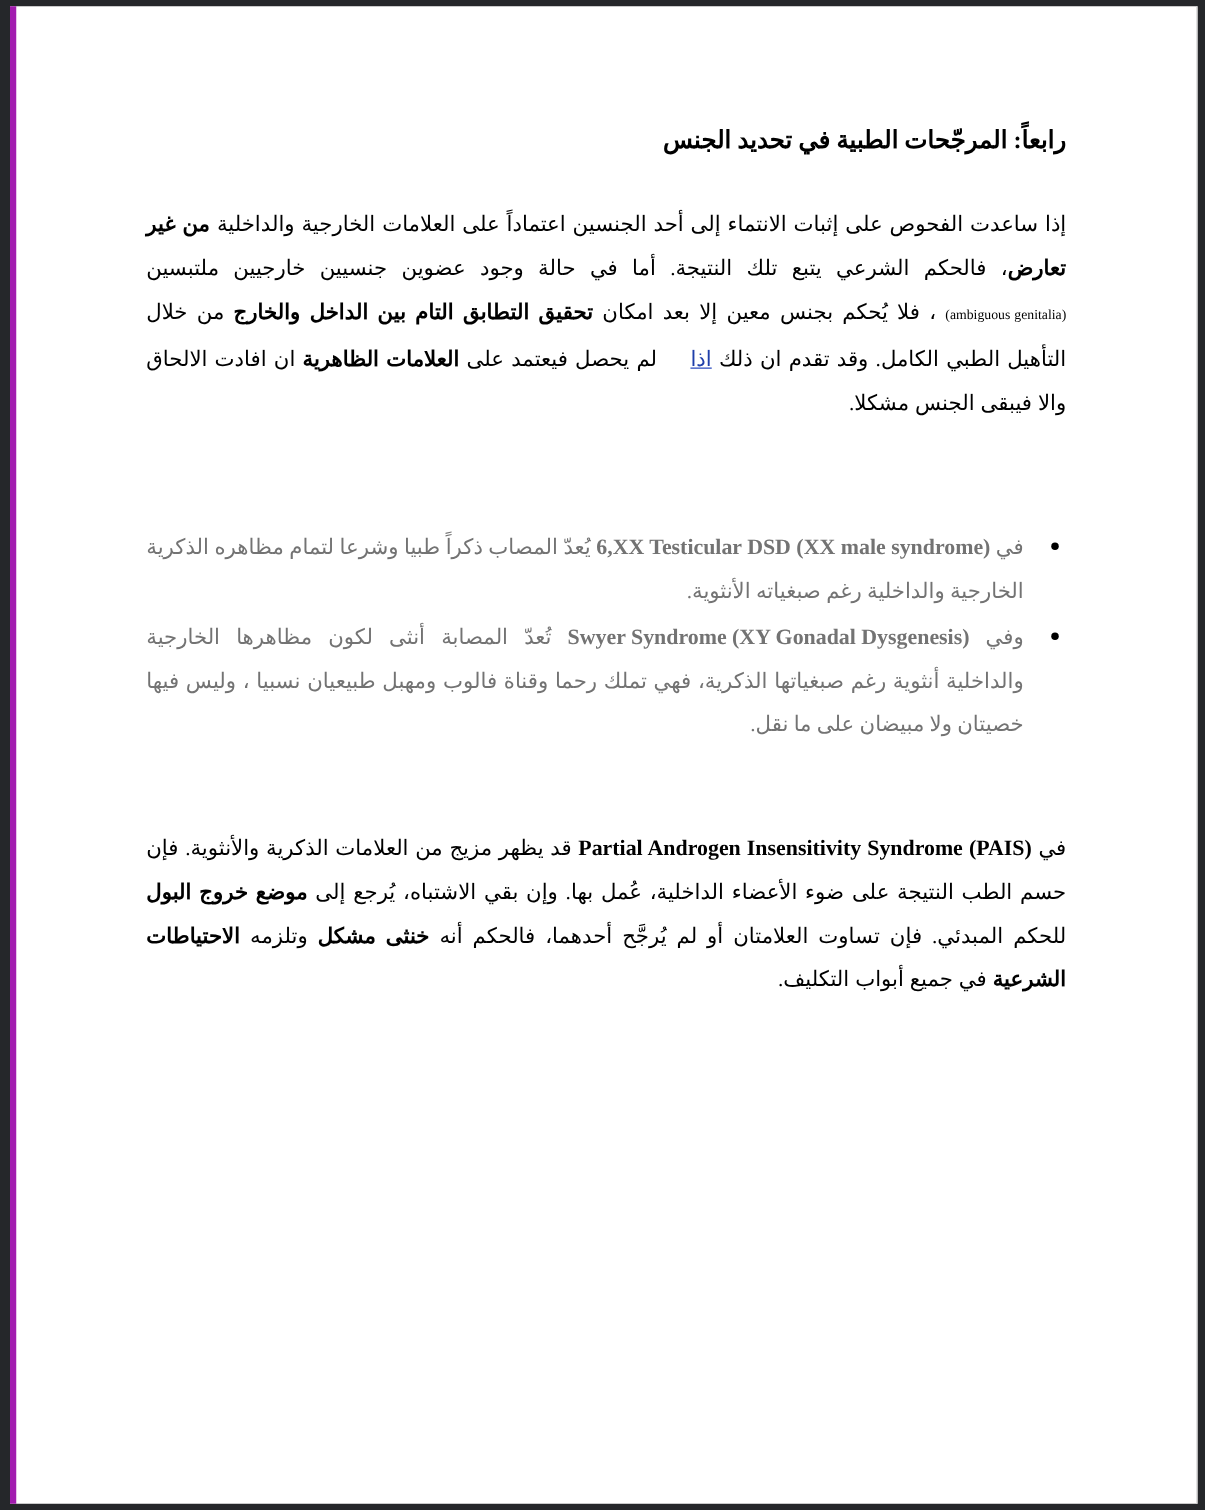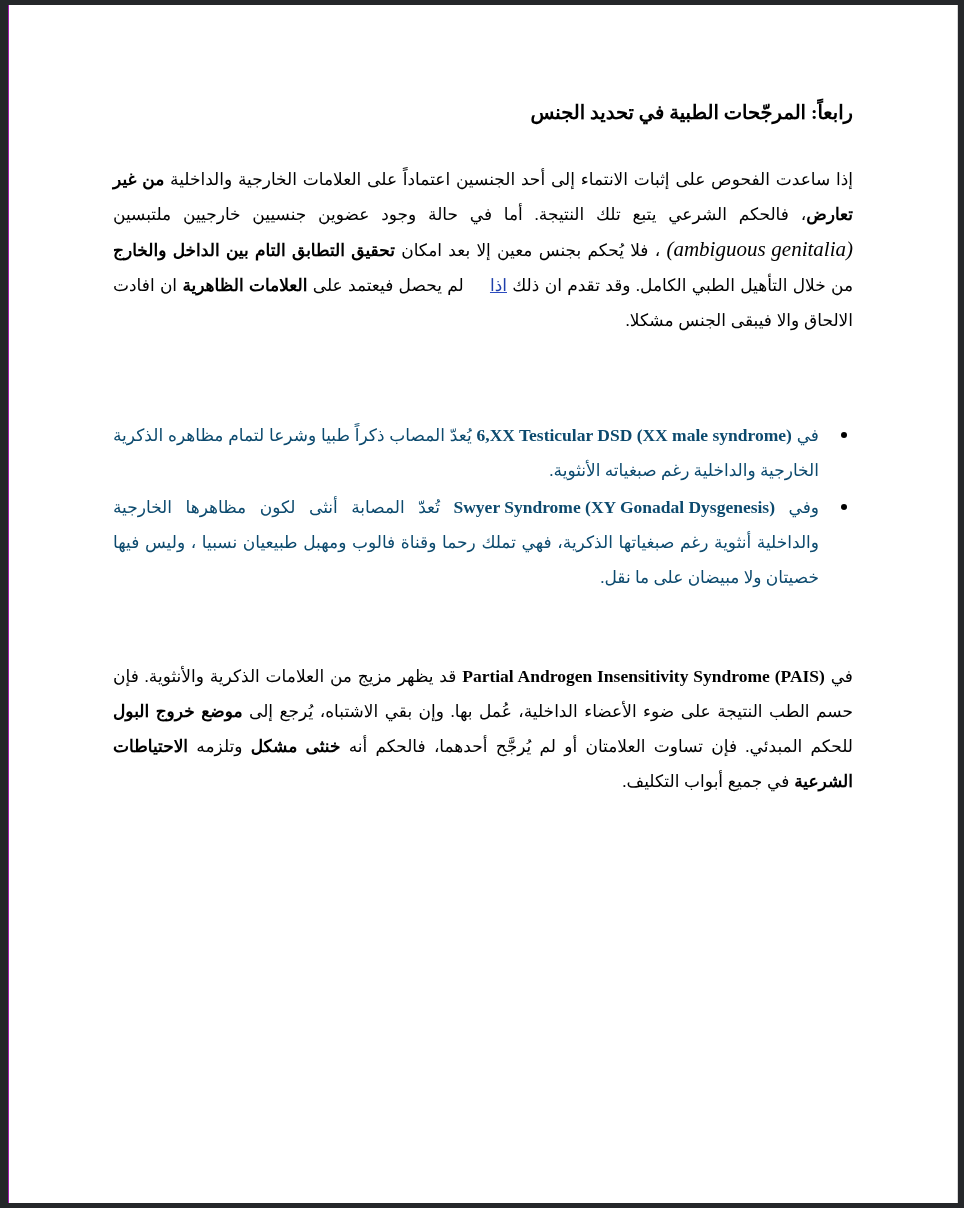--- a/index.html
+++ b/index.html
@@ -20,21 +20,21 @@
     box-sizing: border-box;
     padding: 5px 6px 5px 8px;
   }
   .page {
     position: relative;
     width: 100%;
     height: 100%;
     background: #ffffff;
     box-sizing: border-box;
     overflow: hidden;
-    border-left: 1px solid #a21caf;
+    border-left: 5px solid #a21caf;
     border-right: 1px solid #d7d7d7;
   }
   .content {
     position: absolute;
     top: 95px;
     right: 104px;
     left: 104px;
     direction: rtl;
     text-align: right;
   }
@@ -68,21 +68,21 @@
     word-spacing: 0.5px;
   }
   .para.jst { text-align: justify; }
   .para b, .para strong { font-weight: bold; }
   .lat {
     font-family: "Liberation Serif", "DejaVu Serif", serif;
     direction: ltr;
     unicode-bidi: embed;
     display: inline-block;
   }
-  .lat-italic { font-style: italic; font-size: 21px; }
+  .lat-italic { font-size: 11px; }
   .lat-bold { font-weight: bold; font-size: 17.5px; }
 
   .link-underline {
     color: #1f3faa;
     text-decoration: underline;
     text-decoration-color: #2b4bbf;
     margin-left: 21px;
   }
 
   
@@ -116,21 +116,21 @@
   
   .bullets {
     list-style: none;
     margin: 0;
     padding: 0;
   }
   .bullets li {
     position: relative;
     font-family: "Liberation Serif", "DejaVu Serif", serif;
     font-size: 17px;
-    color: #0c4a6e;
+    color: #737373;
     line-height: 35px;
     text-align: justify;
     text-align-last: right;
     padding-right: 34px;
     margin: 0 0 2px 0;
   }
   .bullets li .bullet-dot {
     position: absolute;
     right: 6px;
     top: 14px;

